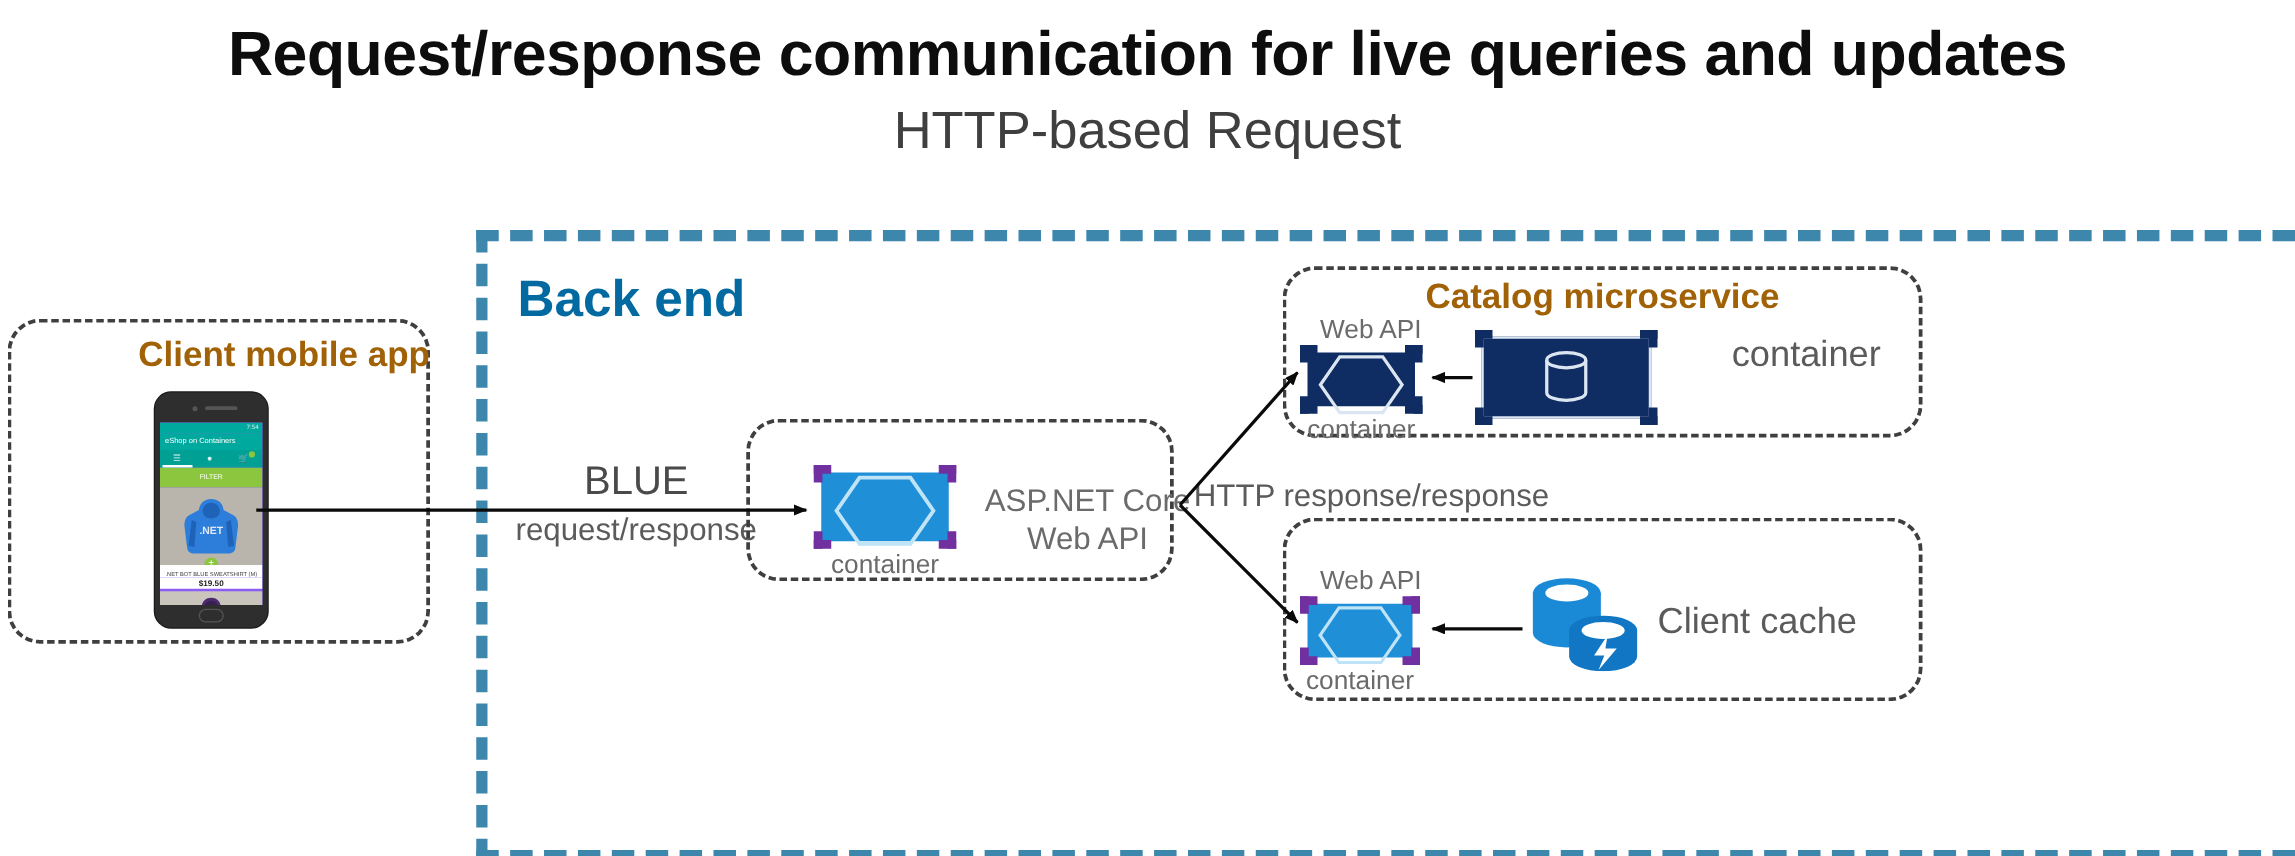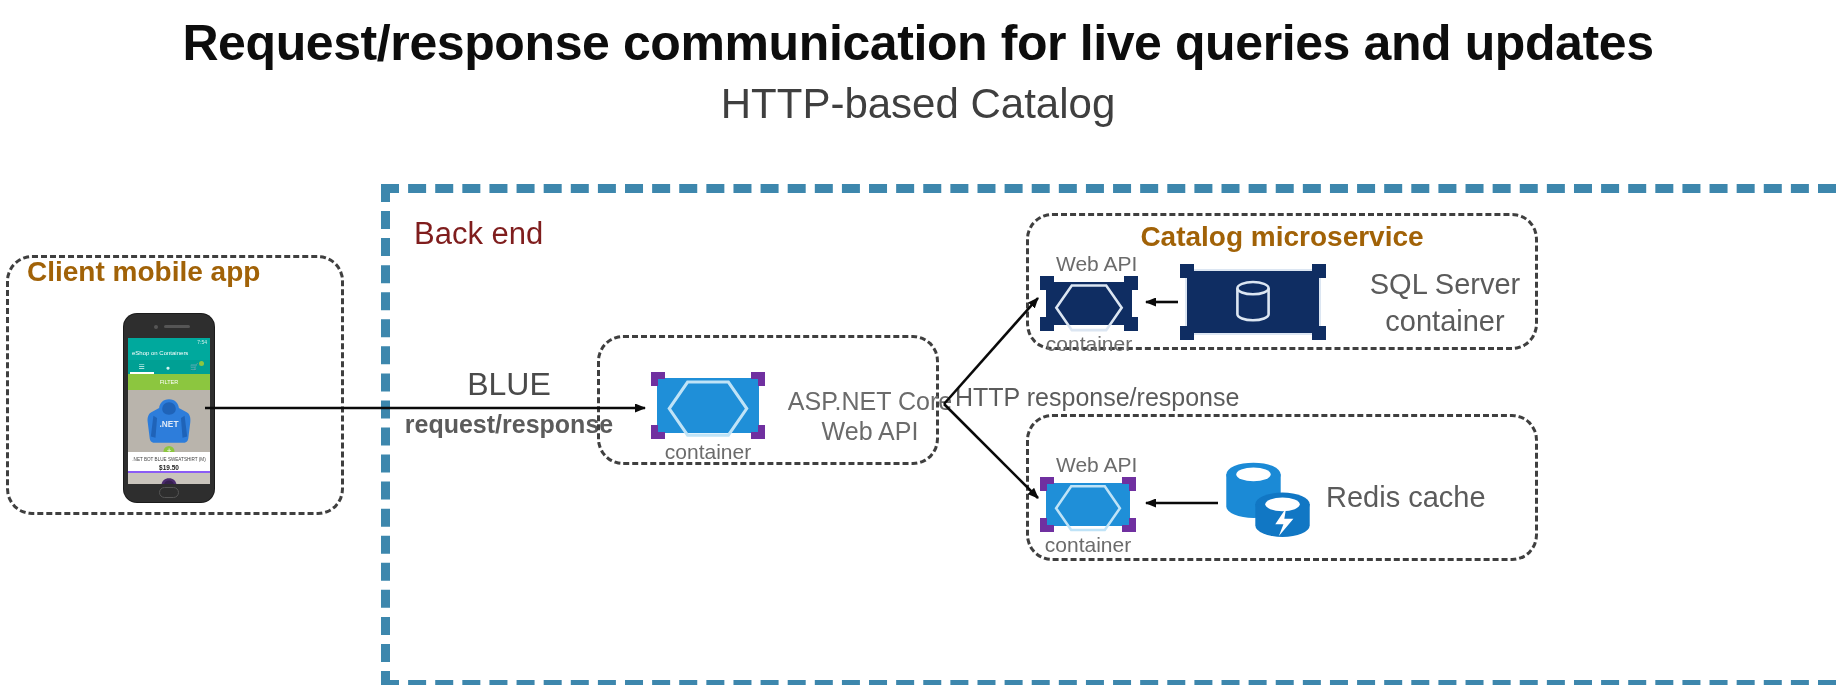--- a/index.html
+++ b/index.html
@@ -44,27 +44,27 @@
   
   #backend-region{
     position:absolute;
     left:381px;top:184px;width:1455px;height:505px;
     border:9px dashed #3d87ad;
     border-right:none;
     box-sizing:border-box;
   }
   #backend-label{
     position:absolute;left:414px;top:216px;
-    font-size:31px;font-weight:normal;color:#7f1d1d;
+    font-size:41px;font-weight:bold;color:#0369a1;
     white-space:nowrap;
   }
 
   
   #client-group{left:6px;top:255px;width:338px;height:260px;}
-  #client-title{left:0;top:256px;width:344px;text-align:left;padding-left:27px;}
+  #client-title{left:0;top:268px;width:344px;text-align:right;}
 
   
   #phone{
     position:absolute;left:124px;top:314px;
     width:90px;height:188px;
     background:#2e2e2e;
     border-radius:13px;
     box-shadow:0 0 0 1px #1b1b1b;
   }
   #phone-screen{
@@ -194,35 +194,35 @@
   
   #redis-logo{position:absolute;left:1222px;top:459px;width:92px;height:78px;}
 
   
   .freetext{
     position:absolute;font-size:25px;color:#5b5b5b;
     white-space:nowrap;font-family:"Liberation Sans", sans-serif;
   }
 
   #http-label{left:404px;top:366px;width:210px;text-align:center;font-size:32px;color:#4a4a4a;}
-  #http-sub{left:399px;top:410px;width:220px;text-align:center;font-size:25px;color:#5b5b5b;font-weight:bold;}
+  #http-sub{left:399px;top:410px;width:220px;text-align:center;font-size:25px;color:#5b5b5b;}
   #aspnet-label{left:780px;top:386px;width:180px;text-align:center;font-size:25px;color:#6b6b6b;line-height:30px;}
   #httpreq-label{left:955px;top:383px;font-size:25px;color:#5b5b5b;}
   #sqlserver-label{left:1350px;top:266px;width:190px;text-align:center;font-size:29px;color:#5b5b5b;line-height:37px;}
   #redis-label{left:1326px;top:481px;font-size:29px;color:#5b5b5b;}
 
   svg.overlay{position:absolute;left:0;top:0;width:1836px;height:685px;pointer-events:none;}
 </style>
 </head>
 <body>
 
 <div class="stage">
 
   <div id="title">Request/response communication for live queries and updates</div>
-  <div id="subtitle">HTTP-based Catalog</div>
+  <div id="subtitle">HTTP-based Request</div>
 
   <div id="backend-region"></div>
   <div id="backend-label">Back end</div>
 
   <div class="group" id="client-group"></div>
   <div class="group-title" id="client-title">Client mobile app</div>
 
   <div id="phone">
     <div id="phone-camera"></div>
     <div id="phone-speaker"></div>
@@ -308,21 +308,20 @@
       <ellipse cx="30" cy="14" rx="18" ry="7" fill="none" stroke="#dce6f2" stroke-width="3"></ellipse>
       <path d="M12 14 L12 44 A18 7 0 0 0 48 44 L48 14" fill="none" stroke="#dce6f2" stroke-width="3"></path>
     </svg>
     <div class="ci-corner cc-tl navy"></div>
     <div class="ci-corner cc-tr navy"></div>
     <div class="ci-corner cc-bl navy"></div>
     <div class="ci-corner cc-br navy"></div>
   </div>
 
   <div class="freetext" id="sqlserver-label">
-    <div>SQL Server</div>
     <div>container</div>
   </div>
 
   <div class="group" id="basket-group"></div>
 
   <div class="webapi-caption" style="left:1056px;top:453px;">Web API</div>
 
   <div class="container-icon" id="basket-container">
     <div class="ci-body"></div>
     <svg class="ci-hex" viewBox="0 0 100 60" preserveAspectRatio="none">
@@ -338,21 +337,21 @@
   <svg id="redis-logo" viewBox="0 0 100 86">
     <ellipse cx="34" cy="17" rx="30" ry="13" fill="#1b8ad6"></ellipse>
     <path d="M4 17 L4 52 A30 13 0 0 0 64 52 L64 17" fill="#1b8ad6"></path>
     <ellipse cx="34" cy="17" rx="19" ry="7.5" fill="#ffffff"></ellipse>
     <ellipse cx="66" cy="50" rx="30" ry="13" fill="#1177c4"></ellipse>
     <path d="M36 50 L36 73 A30 13 0 0 0 96 73 L96 50" fill="#1177c4"></path>
     <ellipse cx="66" cy="50" rx="19" ry="7.5" fill="#ffffff"></ellipse>
     <polygon points="70,54 58,72 67,72 62,85 78,66 68,66" fill="#ffffff"></polygon>
   </svg>
 
-  <div class="freetext" id="redis-label">Redis cache</div>
+  <div class="freetext" id="redis-label">Client cache</div>
 
   <svg class="overlay">
     <defs>
       <marker id="arrow" markerWidth="11" markerHeight="9" refX="10" refY="4.5" orient="auto" markerUnits="userSpaceOnUse">
         <polygon points="0,0 11,4.5 0,9" fill="#0a0a0a"></polygon>
       </marker>
     </defs>
 
     <line x1="205" y1="408" x2="645" y2="408" stroke="#0a0a0a" stroke-width="2.6" marker-end="url(#arrow)"></line>
 

